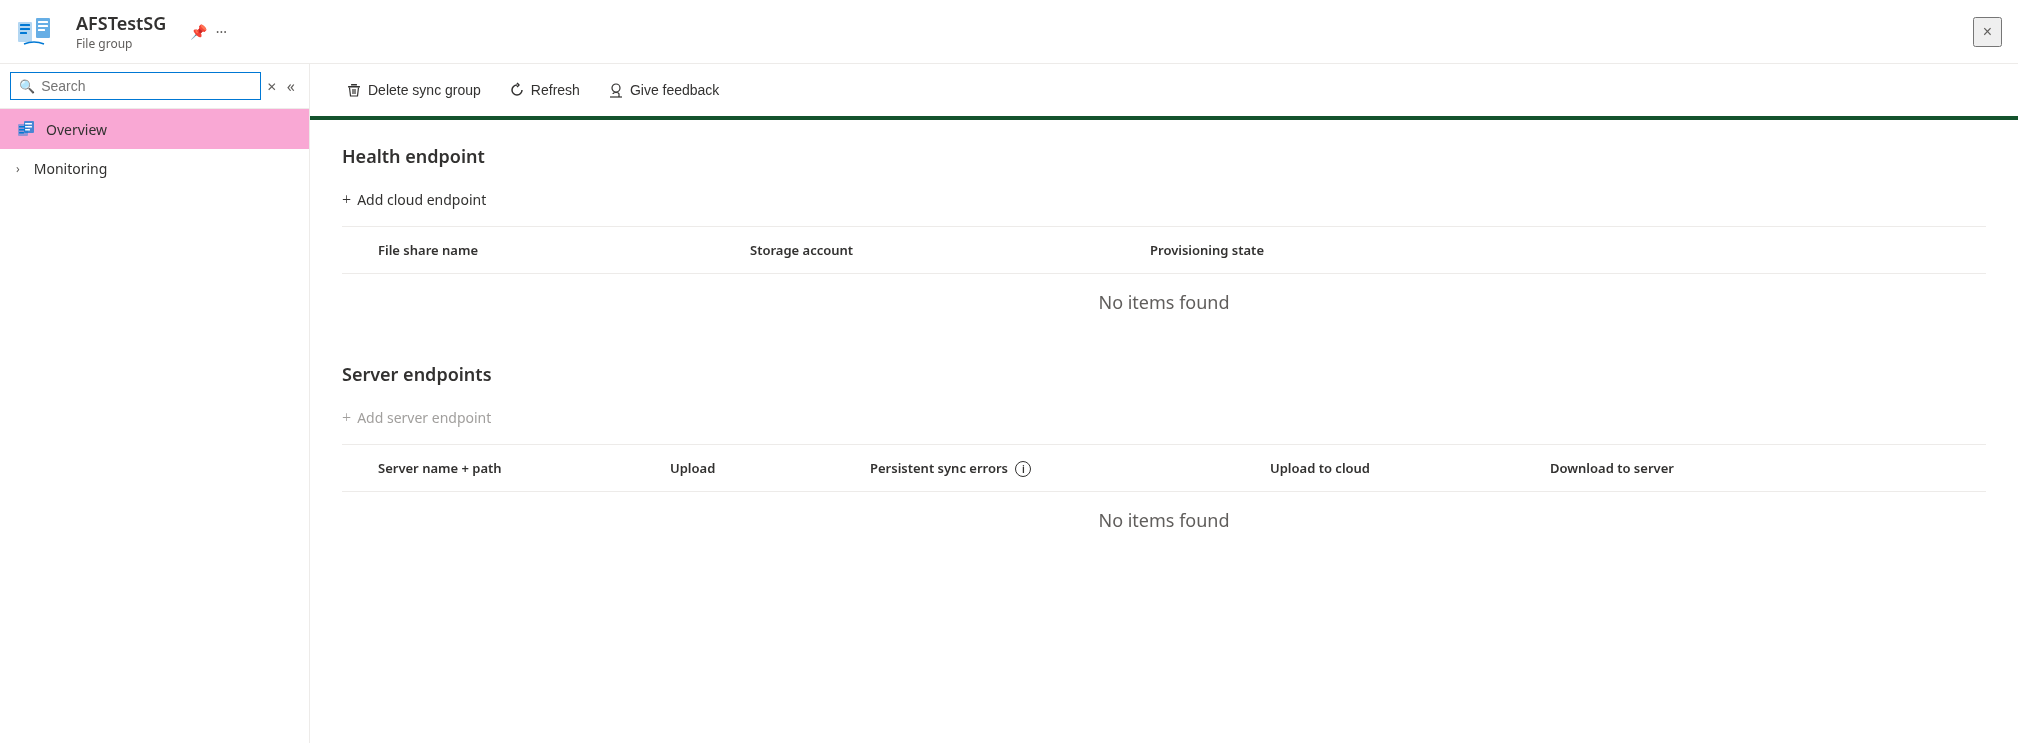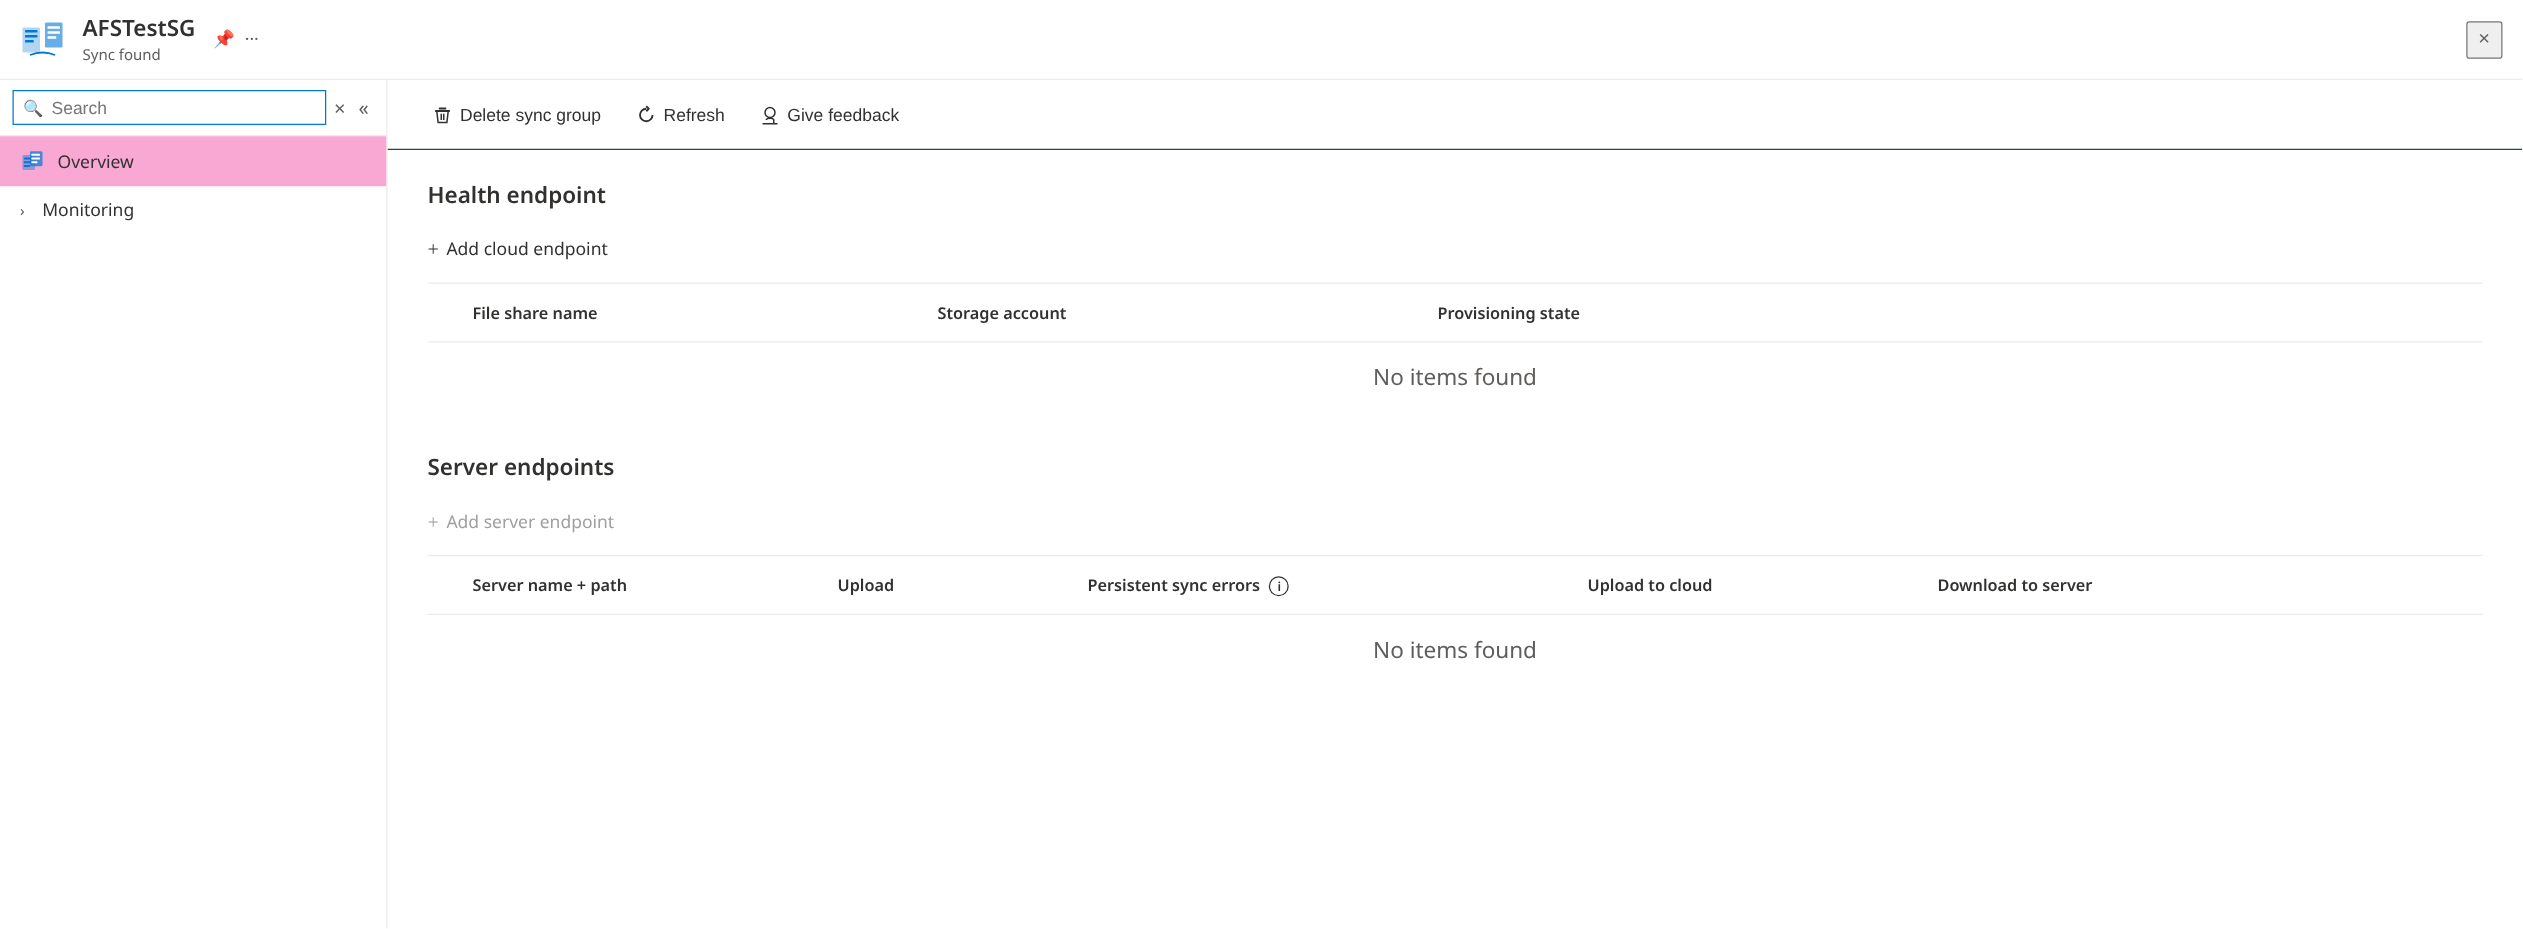--- a/index.html
+++ b/index.html
@@ -20,21 +20,21 @@
       align-items: center;
       justify-content: space-between;
       padding: 8px 16px;
       border-bottom: 1px solid #edebe9;
       height: 64px;
       flex-shrink: 0;
     }
     .top-bar-left {
       display: flex;
       align-items: center;
-      gap: 14px;
+      gap: 24px;
     }
     .app-icon {
       width: 36px;
       height: 36px;
       flex-shrink: 0;
     }
     .app-title {
       font-size: 18px;
       font-weight: 600;
       color: #323130;
@@ -140,21 +140,21 @@
       padding: 0;
       display: flex;
       flex-direction: column;
     }
     
     .toolbar {
       display: flex;
       align-items: center;
       gap: 4px;
       padding: 8px 24px;
-      border-bottom: 1px solid #14532d;
+      border-bottom: 4px solid #14532d;
       height: 56px;
       flex-shrink: 0;
     }
     .toolbar-btn {
       display: flex;
       align-items: center;
       gap: 6px;
       padding: 6px 12px;
       cursor: pointer;
       border: none;
@@ -252,21 +252,21 @@
       <rect x="4" y="14" width="10" height="2" rx="0.5" fill="#0078d4"></rect>
       <rect x="4" y="18" width="7" height="2" rx="0.5" fill="#0078d4"></rect>
       <rect x="20" y="4" width="14" height="20" rx="1" fill="#0078d4" opacity="0.6"></rect>
       <rect x="22" y="7" width="10" height="2" rx="0.5" fill="#fff"></rect>
       <rect x="22" y="11" width="10" height="2" rx="0.5" fill="#fff"></rect>
       <rect x="22" y="15" width="7" height="2" rx="0.5" fill="#fff"></rect>
       <path d="M8 30 Q18 26 28 30" stroke="#0078d4" stroke-width="1.5" fill="none"></path>
     </svg>
     <div class="title-group">
       <span class="app-title">AFSTestSG</span>
-      <span class="app-subtitle">Sync found</span>
+      <span class="app-subtitle">File group</span>
     </div>
     <div class="top-bar-icons">
       <span style="cursor:pointer; font-size:14px; color:#605e5c;">📌</span>
       <span style="cursor:pointer; font-size:14px; color:#605e5c;">···</span>
     </div>
   </div>
   <button class="close-btn">×</button>
 </div>
 
 <div class="main-layout">

